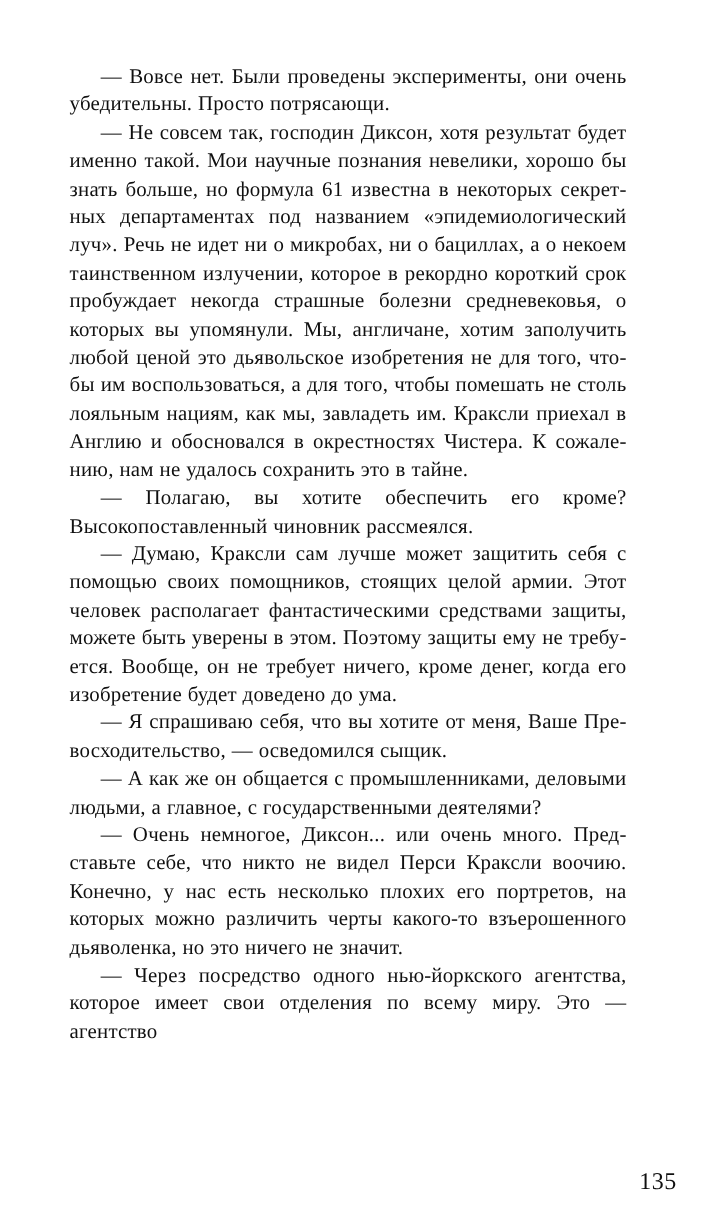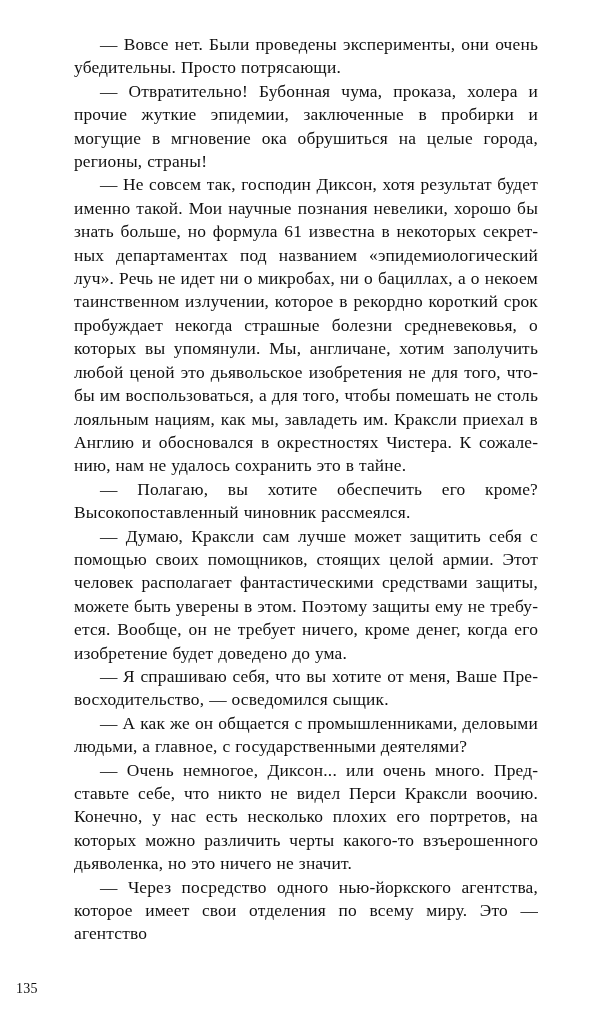--- a/index.html
+++ b/index.html
@@ -10,57 +10,56 @@
   body {
     width: 600px;
     height: 1025px;
     position: relative;
     font-family: "Liberation Serif", "DejaVu Serif", serif;
     color: #101010;
     overflow: hidden;
   }
   .page {
     position: absolute;
-    left: 16px;
+    left: 0;
     top: 0;
     width: 564px;
     height: 1025px;
     box-sizing: border-box;
-    padding: 33px 42px 0 58px;
+    padding: 52px 42px 0 58px;
   }
   .body-text {
     font-size: 17.4px;
     line-height: 1.345;
     text-align: justify;
     text-justify: inter-word;
     letter-spacing: 0.01em;
     word-spacing: 0.02em;
     hyphens: manual;
   }
   .body-text p {
     margin: 0;
     text-indent: 26px;
   }
   .page-number {
     position: absolute;
     left: 0;
     right: 0;
     bottom: 28px;
-    text-align: left;
-    font-size: 14px;
+    text-align: right;
+    font-size: 20px;
     letter-spacing: 0.02em;
   }
 </style>
 </head>
 <body>
 
 <div class="page">
   <div class="body-text">
     <p>— Вовсе нет. Были проведены эксперименты, они очень убедительны. Просто потрясающи.</p>
-    <p>— Отвратительно! Бубонная чума, проказа, холера и про­чие жуткие эпидемии, заключенные в пробирки и могущие в мгновение ока обрушиться на целые города, регионы, стра­ны!</p>
     <p>— Не совсем так, господин Диксон, хотя результат будет именно такой. Мои научные познания невелики, хорошо бы знать больше, но формула 61 известна в некоторых секрет­ных департаментах под названием «эпидемиологический луч». Речь не идет ни о микробах, ни о бациллах, а о неко­ем таинственном излучении, которое в рекордно короткий срок пробуждает некогда страшные болезни средневековья, о которых вы упомянули. Мы, англичане, хотим заполучить любой ценой это дьявольское изобретения не для того, что­бы им воспользоваться, а для того, чтобы помешать не столь лояльным нациям, как мы, завладеть им. Краксли приехал в Англию и обосновался в окрестностях Чистера. К сожале­нию, нам не удалось сохранить это в тайне.</p>
     <p>— Полагаю, вы хотите обеспечить его кроме? Высокопоставленный чиновник рассмеялся.</p>
     <p>— Думаю, Краксли сам лучше может защитить себя с помощью своих помощников, стоящих целой армии. Этот человек располагает фантастическими средствами защиты, можете быть уверены в этом. Поэтому защиты ему не требу­ется. Вообще, он не требует ничего, кроме денег, когда его изобретение будет доведено до ума.</p>
     <p>— Я спрашиваю себя, что вы хотите от меня, Ваше Пре­восходительство, — осведомился сыщик.</p>
     <p>— А как же он общается с промышленниками, деловыми людьми, а главное, с государственными деятелями?</p>
     <p>— Очень немногое, Диксон... или очень много. Пред­ставьте себе, что никто не видел Перси Краксли воочию. Конечно, у нас есть несколько плохих его портретов, на которых можно различить черты какого-то взъерошенного дьяволенка, но это ничего не значит.</p>
     <p>— Через посредство одного нью-йоркского агентства, ко­торое имеет свои отделения по всему миру. Это — агентство</p>
   </div>
   <div class="page-number">135</div>
 </div>

